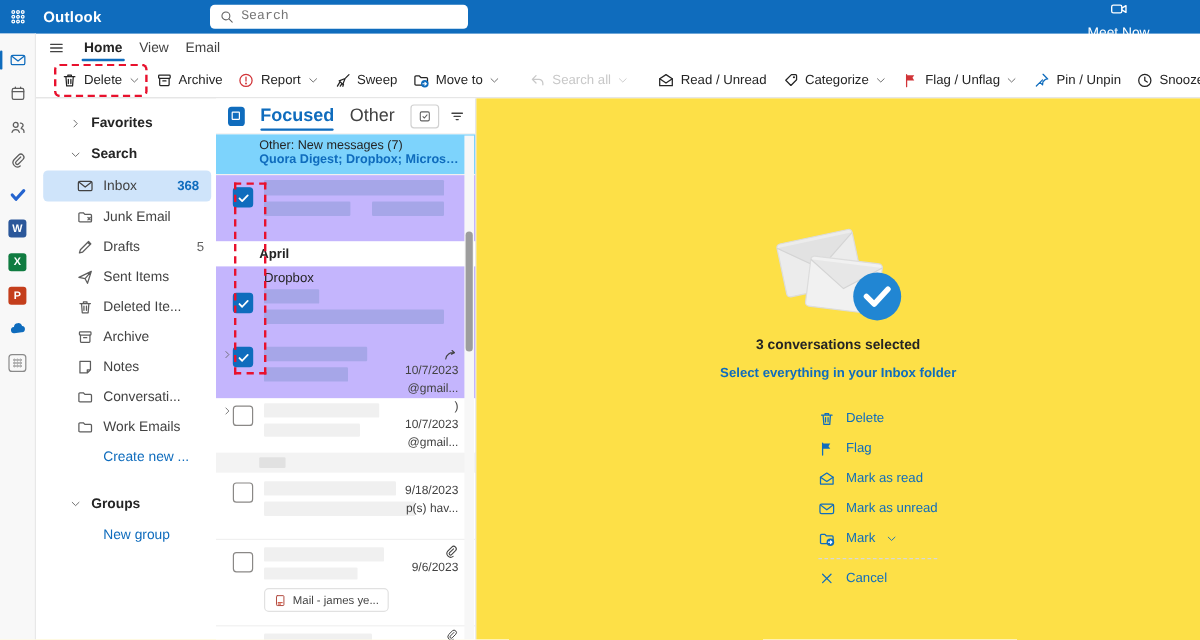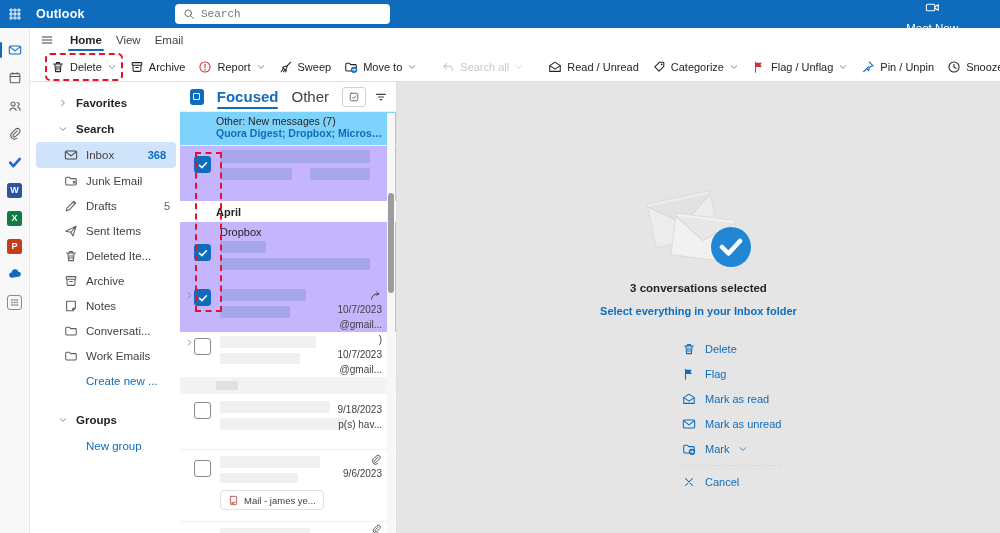--- a/index.html
+++ b/index.html
@@ -97,21 +97,21 @@
   .grayband .blk { width:22px; height:9px; margin:0; background:rgba(0,0,0,.07); }
   .chip { display:inline-flex; align-items:center; gap:5px; height:20px; border:1px solid #e1e1e1; border-radius:4px; background:#fff; padding:0 7px; font-size:9.5px; color:#424242; margin:2px 0 0 0; cursor:pointer; }
   .chip .ic { width:11px; height:11px; color:#b14a3f; }
 
   .red-dash-col { position:absolute; left:15px; top:70px; width:27px; height:160px; border:2px dashed #e8112d; z-index:5; pointer-events:none; }
 
   .lscroll { position:absolute; right:1px; top:31px; bottom:0; width:8px; background:#f7f7f7; }
   .lscroll .thumb { position:absolute; top:80px; left:1px; width:6px; height:100px; background:#9d9d9d; border-radius:3px; }
 
   
-  .pane { flex:1; background:#e5e5e5; position:relative; }
+  .pane { flex:1; background:#fde047; position:relative; }
   .illus { position:absolute; left:50%; margin-left:-62px; top:103px; }
   .sel-text { position:absolute; top:200px; left:0; right:0; text-align:center; font-size:11.5px; font-weight:bold; color:#242424; }
   .selall-link { position:absolute; top:223px; left:0; right:0; text-align:center; font-size:11px; font-weight:bold; color:#0f6cbd; background:none; border:none; cursor:pointer; font-family:inherit; }
   .pane-actions { position:absolute; left:285px; top:254px; display:flex; flex-direction:column; }
   .pact { height:25px; display:flex; align-items:center; gap:9px; font-size:11px; color:#0f6cbd; background:none; border:none; cursor:pointer; font-family:inherit; padding:0; text-align:left; }
   .pact .ic { width:14px; height:14px; }
   .pact .chev { width:10px; height:10px; }
   .pact.cancel-wrap { border-top:1px dashed #d8d8d8; margin-top:4px; padding-top:4px; height:29px; }
 </style>
 </head>

